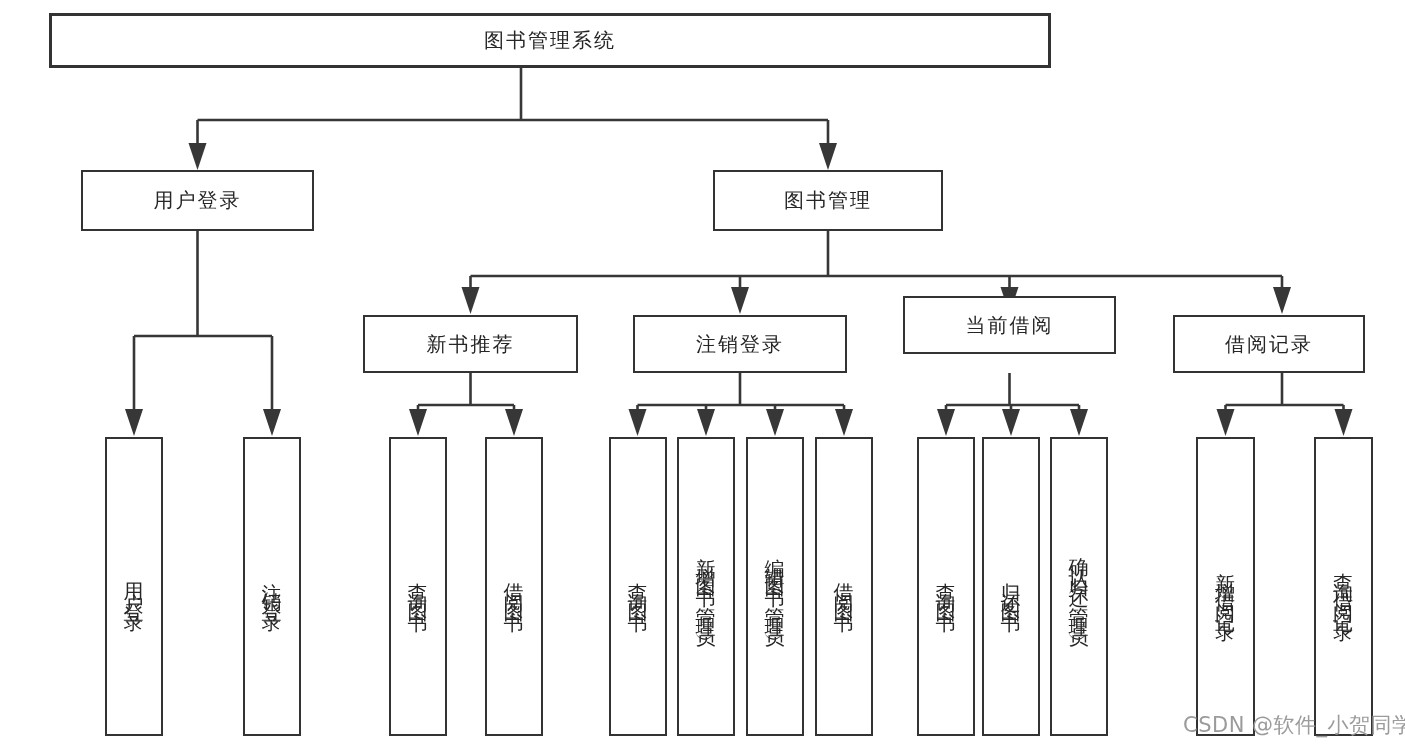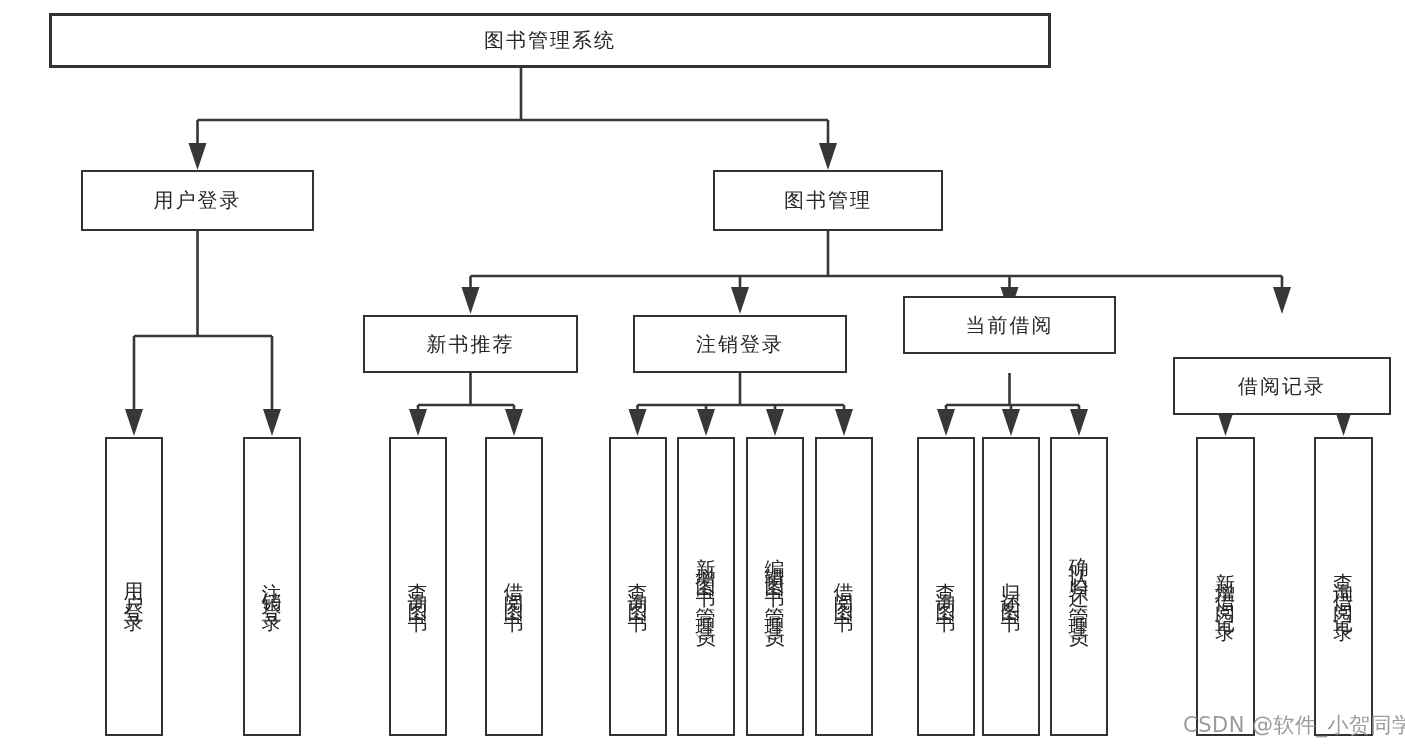--- a/index.html
+++ b/index.html
@@ -126,21 +126,21 @@
 
   <div class="box hbox" style="left:363px; top:315px; width:215px; height:58px;">
     <span class="label">新书推荐</span>
   </div>
   <div class="box hbox" style="left:633px; top:315px; width:214px; height:58px;">
     <span class="label">注销登录</span>
   </div>
   <div class="box hbox" style="left:903px; top:296px; width:213px; height:58px;">
     <span class="label">当前借阅</span>
   </div>
-  <div class="box hbox" style="left:1173px; top:315px; width:218px; height:58px;margin-top:42px;">
+  <div class="box hbox" style="left:1173px; top:315px; width:192px; height:58px;">
     <span class="label">借阅记录</span>
   </div>
 
   <div class="box vbox" style="left:105px;">
     <span class="vlabel">用户登录</span>
   </div>
   <div class="box vbox" style="left:243px;">
     <span class="vlabel">注销登录</span>
   </div>
 

